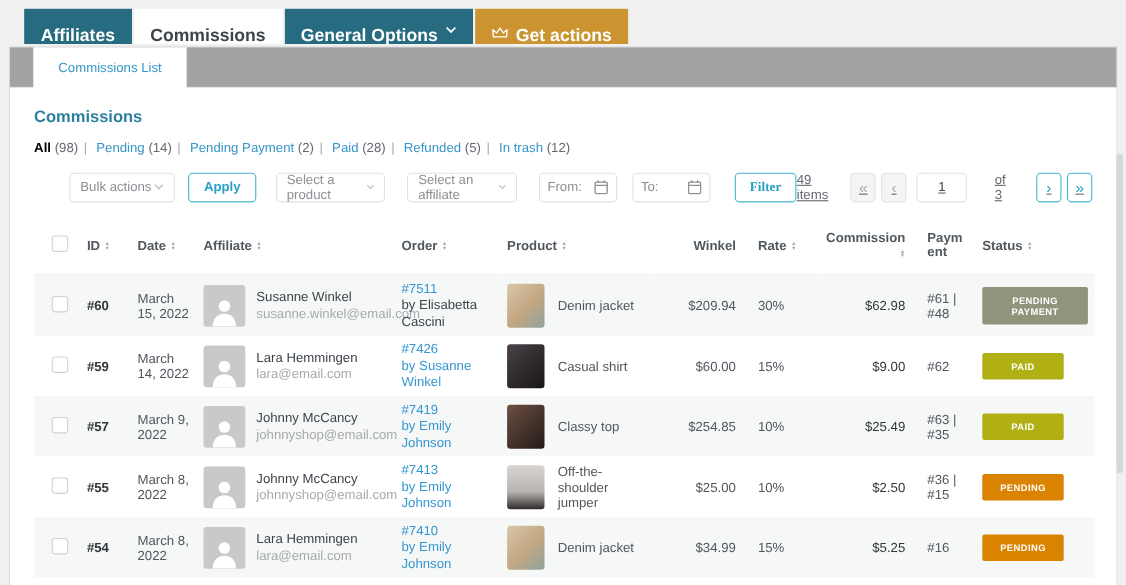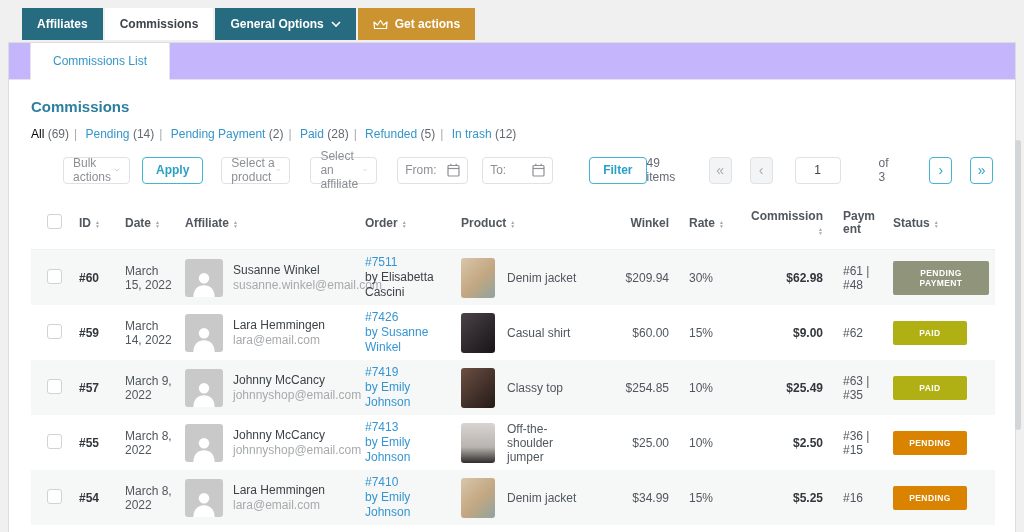--- a/index.html
+++ b/index.html
@@ -1,46 +1,46 @@
 <!DOCTYPE html>
 <html><head>
 <meta charset="utf-8">
 <style>
   * { margin:0; padding:0; box-sizing:border-box; }
   html,body { width:1024px; height:532px; overflow:hidden; background:#f0f0f1;
     font-family:"Liberation Sans", sans-serif; font-size:13px; color:#3c434a; }
 
   
   .topbar { position:absolute; top:8px; left:22px; display:flex; gap:2px; height:29px; }
-  .tab { display:flex; align-items:center; gap:7px; padding:16px 15px; font-size:12px;
+  .tab { display:flex; gap:7px; padding:16px 15px; font-size:16px;
     font-weight:bold; color:#fff; background:#266b80; cursor:pointer; }
   .tab--active { background:#fff; color:#3c434a; }
   .tab--premium { background:#cb9430; }
   .tab svg { display:block; }
 
   
   .wrap { position:absolute; left:8px; right:8px; top:42px; height:620px;
     background:#fff; border:1px solid #dcdcde; }
 
   
-  .subtabs { display:flex; background:#c4b5fd; border-bottom:1px solid #e2e4e7;gap:28px; }
+  .subtabs { display:flex; background:#a3a3a3; border-bottom:1px solid #e2e4e7;gap:28px; }
   .subtab { padding:0 22px; height:37px; line-height:37px; font-size:12px;
     color:#3c434a; cursor:pointer; }
   .subtab--active { background:#fff; color:#3596c9; border-right:1px solid #e2e4e7;
     border-left:1px solid #e2e4e7; margin-left:21px; border-bottom:1px solid #fff;
     margin-bottom:-1px; }
 
   .inner { padding:0 22px; }
 
   .page-title { margin-top:18px; font-size:15px; font-weight:bold; color:#2c7f9e; }
 
   
   .views { margin-top:12px; font-size:12px; }
   .view { color:#3596c9; text-decoration:none; }
-  .view--current { color:#000; font-weight:normal;margin-top:48px; }
+  .view--current { color:#000; font-weight:bold;margin-top:48px; }
   .view-count { color:#646970; }
   .view-sep { color:#a7aaad; margin:0 5px; }
 
   
   .controls { display:flex; align-items:center; margin-top:15px; font-size:12px; }
   .select { height:27px; border:1px solid #dfe1e4; border-radius:4px; background:#fff;
     display:flex; align-items:center; justify-content:space-between; padding:0 9px;
     color:#8c8f94; cursor:pointer; }
   .select--bulk { width:118px; margin-right:12px;margin-left:32px; }
   .select--product { width:122px; margin-left:18px; }
@@ -49,25 +49,25 @@
     color:#29a0c6; font-weight:bold; font-size:12px; padding:0 13px; cursor:pointer;
     font-family:inherit; }
   .datebox { height:27px; width:76px; border:1px solid #dfe1e4; border-radius:4px;
     background:#fff; display:flex; align-items:center; justify-content:space-between;
     padding:0 7px; }
   .datebox--from { margin-left:20px; }
   .datebox--to { margin-left:14px; }
   .datebox input { border:none; outline:none; width:42px; font-size:12px;
     font-family:inherit; color:#0f766e; }
   .datebox input::placeholder { color:#8c8f94; }
-  .btn-filter { margin-left:36px; }
-
-  
-  .pagination { margin-left:auto; display:flex; align-items:center; gap:18px;
-    color:#646970; font-size:12px; }
+  .btn-filter { margin-left:22px;font-family:Liberation Serif, serif; }
+
+  
+  .pagination { margin-left:auto; display:flex; align-items:center; gap:5px;
+    color:#646970; font-size:12px;text-decoration:underline; }
   .pg-items { margin-right:6px; }
   .pg-btn { width:27px; height:27px; border-radius:4px; display:flex; align-items:center;
     justify-content:center; font-size:14px; cursor:pointer; }
   .pg-btn--disabled { background:#f3f4f5; border:1px solid #e0e2e5; color:#a7aaad; }
   .pg-btn--active { background:#fff; border:1px solid #41b5d2; color:#29a0c6; }
   .pg-input { width:46px; height:27px; border:1px solid #dfe1e4; border-radius:4px;
     text-align:center; font-size:12px; color:#3c434a; margin:0 4px; font-family:inherit; }
   .pg-of { margin:0 16px; }
 
   
@@ -80,21 +80,21 @@
     padding:12px 6px; border-bottom:1px solid #f0f0f1; }
   th.th-right { text-align:right; padding-right:14px; }
   th.th-payment { word-break:break-all; line-height:13px; }
   .sort { display:inline-flex; flex-direction:column; vertical-align:middle;
     margin-left:4px; font-size:5px; line-height:4px; color:#a7aaad; }
   .sort::before { content:"▲"; } .sort::after { content:"▼"; }
   tbody tr:nth-child(odd) { background:#f6f7f7; }
   tbody td { padding:5px 6px; font-size:12px; vertical-align:middle; color:#50575e; }
   td.td-id { font-weight:bold; color:#32373c; }
   td.td-right { text-align:right; padding-right:14px; }
-  td.td-comm { font-weight:bold; color:#32373c; }
+  td.td-comm { font-weight:normal; color:#32373c; }
   .aff-cell { display:flex; align-items:center; gap:10px; }
   .avatar { width:38px; height:38px; min-width:38px; border-radius:3px; background:#c9c9c9;
     display:flex; align-items:flex-end; justify-content:center; overflow:hidden; }
   .aff-name { color:#3c434a; line-height:15px; }
   .aff-email { color:#a7aaad; line-height:15px; }
   .order-link { color:#3596d2; text-decoration:none; display:block; line-height:15px; }
   .order-by { color:#3c434a; line-height:15px; }
   .order-by.link { color:#3596d2; }
   .prod-cell { display:flex; align-items:center; gap:12px; }
   .thumb { width:34px; height:40px; min-width:34px; border-radius:3px; }
@@ -142,21 +142,21 @@
 
   <div class="subtabs">
     <div class="subtab subtab--active">Commissions List</div>
   </div>
 
   <div class="inner">
     <div class="page-title">Commissions</div>
 
     <div class="views">
       <span class="view view--current">All</span>
-      <span class="view-count">(69)</span><span class="view-sep">|</span>
+      <span class="view-count">(98)</span><span class="view-sep">|</span>
       <a class="view">Pending</a>
       <span class="view-count">(14)</span><span class="view-sep">|</span>
       <a class="view">Pending Payment</a>
       <span class="view-count">(2)</span><span class="view-sep">|</span>
       <a class="view">Paid</a>
       <span class="view-count">(28)</span><span class="view-sep">|</span>
       <a class="view">Refunded</a>
       <span class="view-count">(5)</span><span class="view-sep">|</span>
       <a class="view">In trash</a>
       <span class="view-count">(12)</span>

